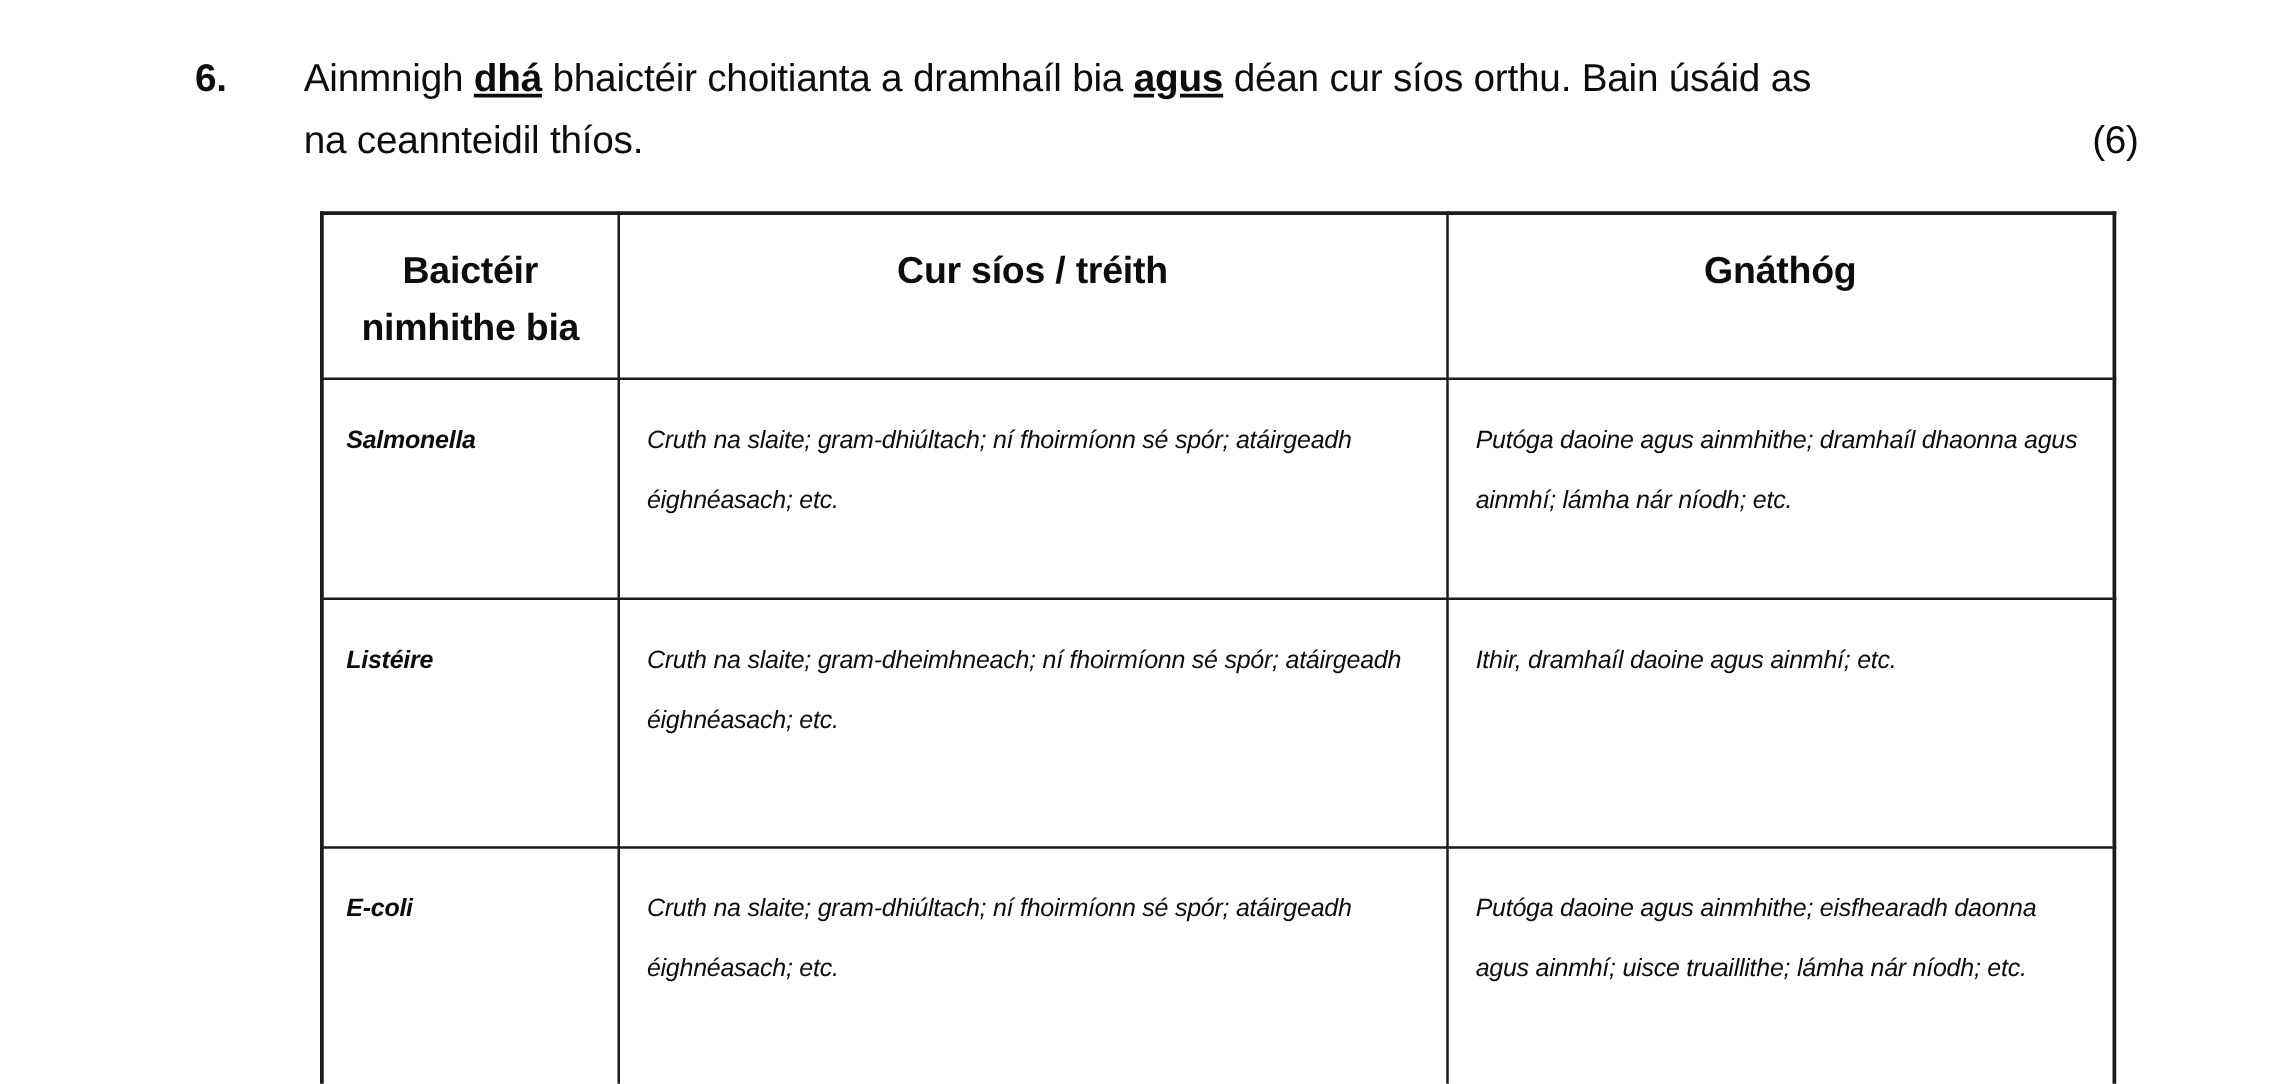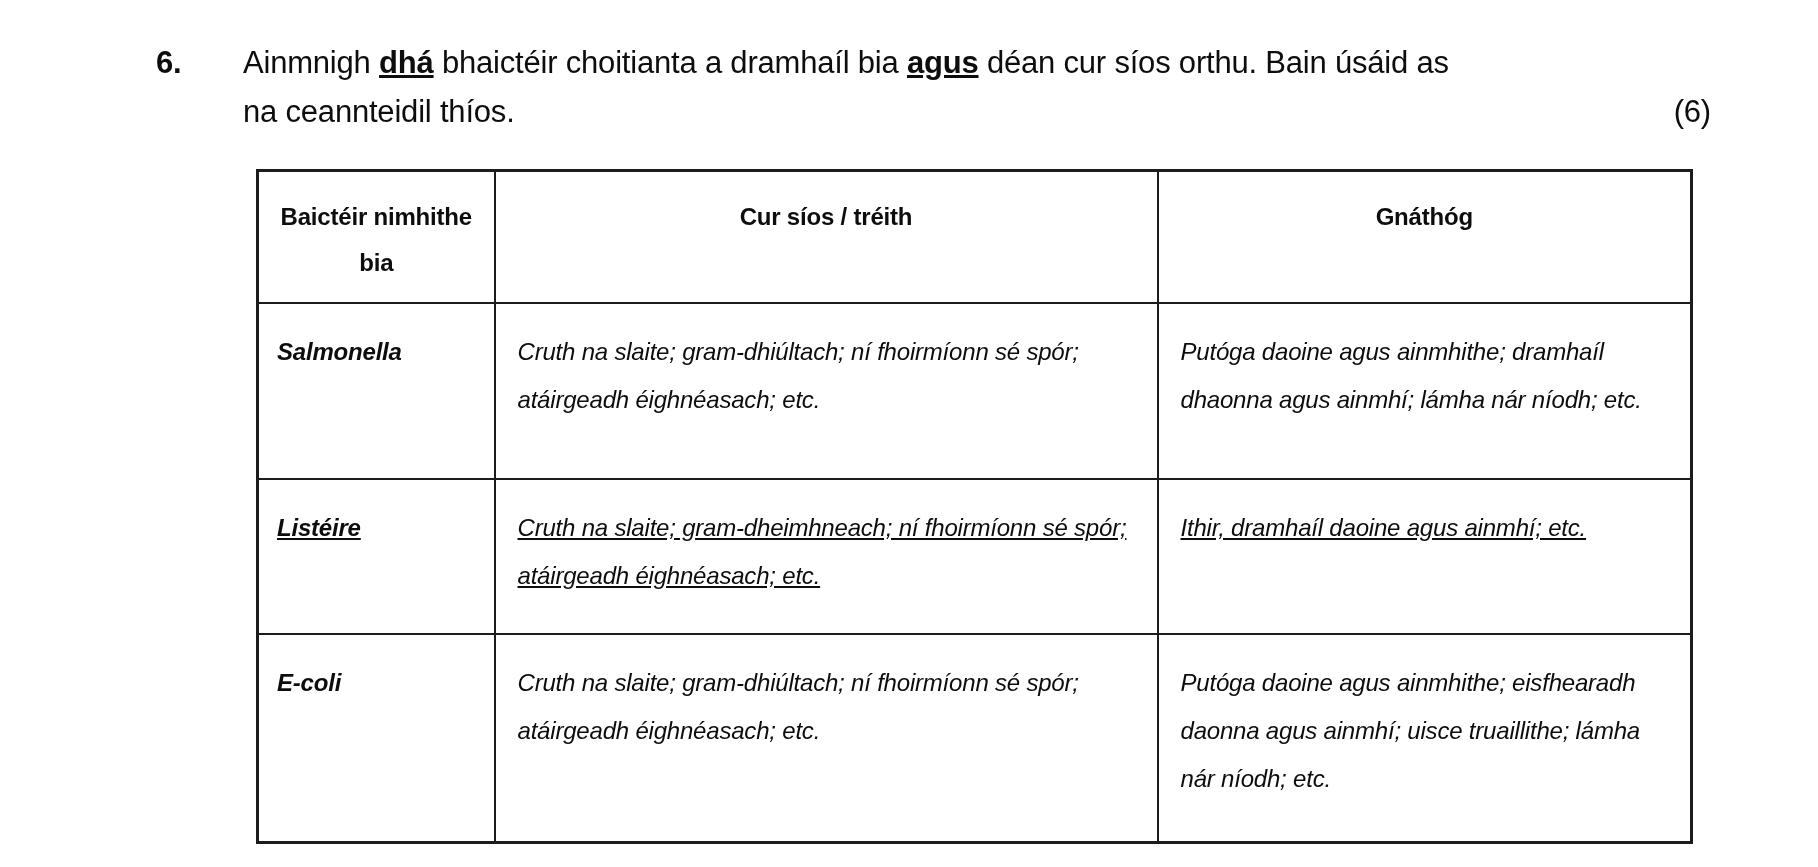--- a/index.html
+++ b/index.html
@@ -57,32 +57,32 @@
   }
   .info-table th,
   .info-table td {
     border: 2px solid #1c1c1c;
     vertical-align: top;
     letter-spacing: -0.2px;
   }
   .info-table { border: 3px solid #1c1c1c; }
   .info-table tr.header-row { height: 132px; }
   .info-table tr.row-0 { height: 176px; }
-  .info-table tr.row-1 { height: 155px; text-decoration: underline; }
+  .info-table tr.row-1 { height: 199px; }
   .info-table tr.row-2 { height: 209px; }
 
   .info-table th {
-    font-size: 24px;
+    font-size: 30px;
     font-weight: bold;
     text-align: center;
     padding: 22px 8px 0 8px;
     line-height: 46px;
   }
   .info-table td {
-    font-size: 24px;
+    font-size: 20px;
     font-style: italic;
     padding: 24px 22px 0 22px;
     line-height: 48px;
   }
   .info-table td.bacteria {
     font-weight: bold;
     padding-left: 18px;
     padding-right: 8px;
   }
 </style>

